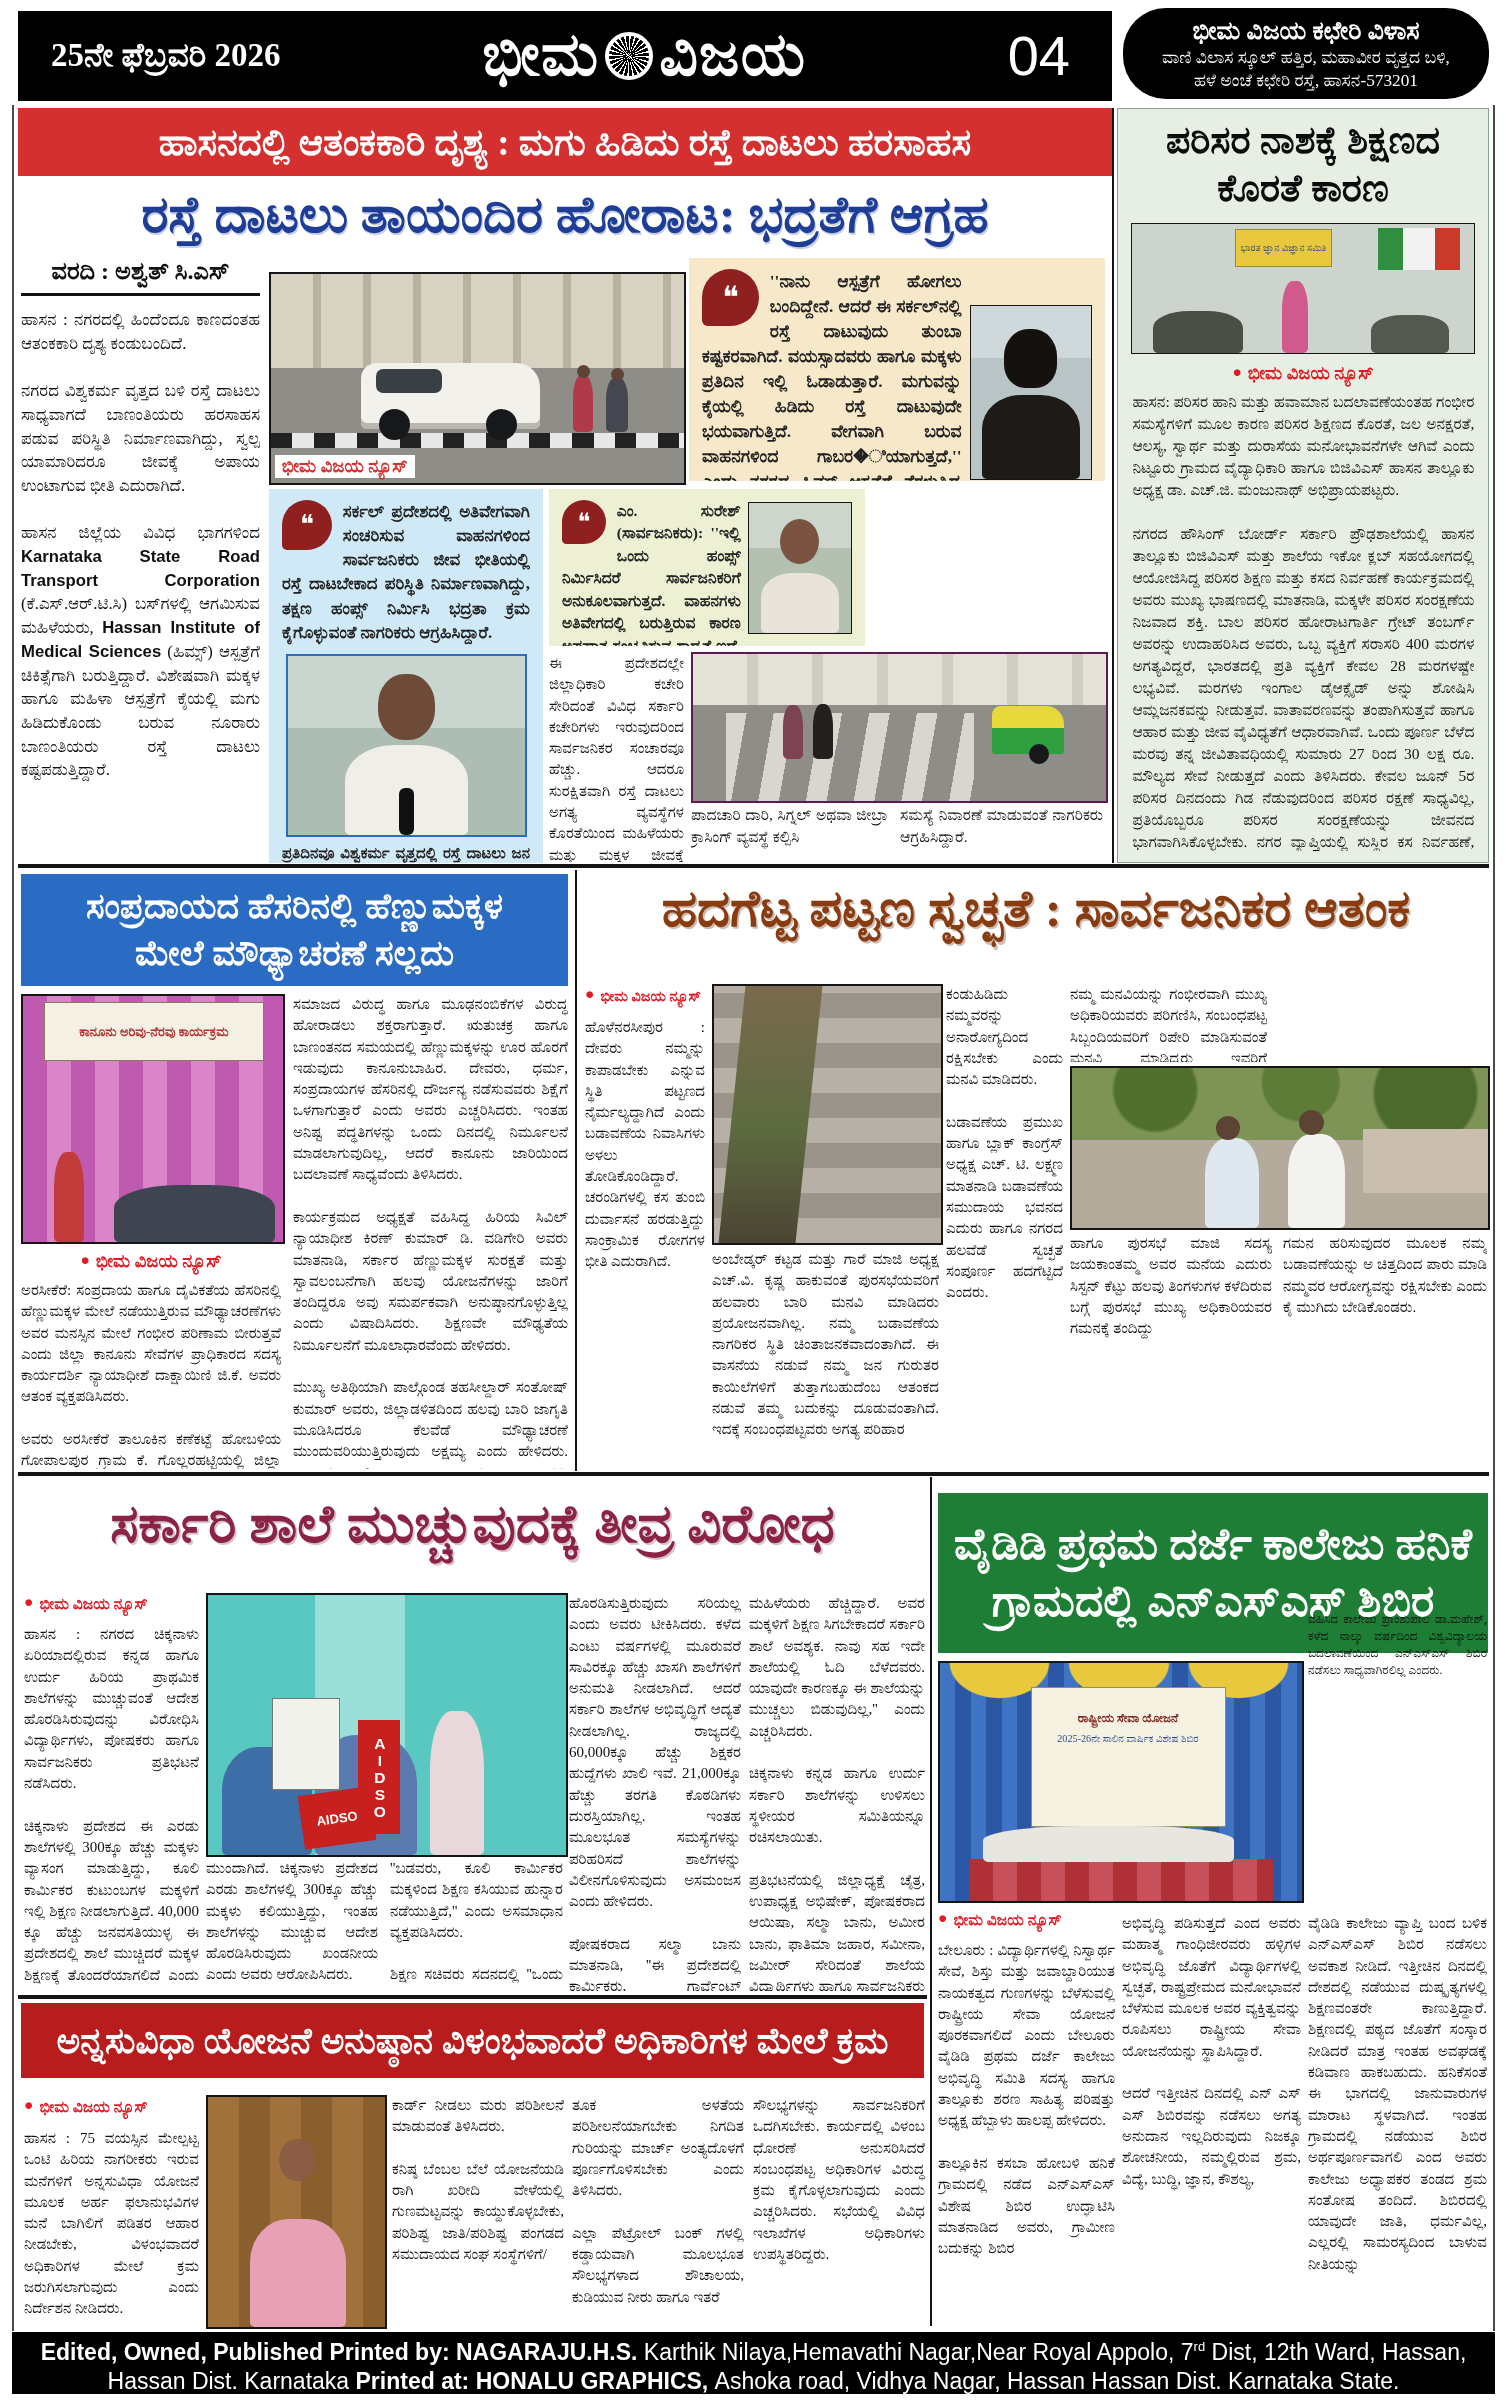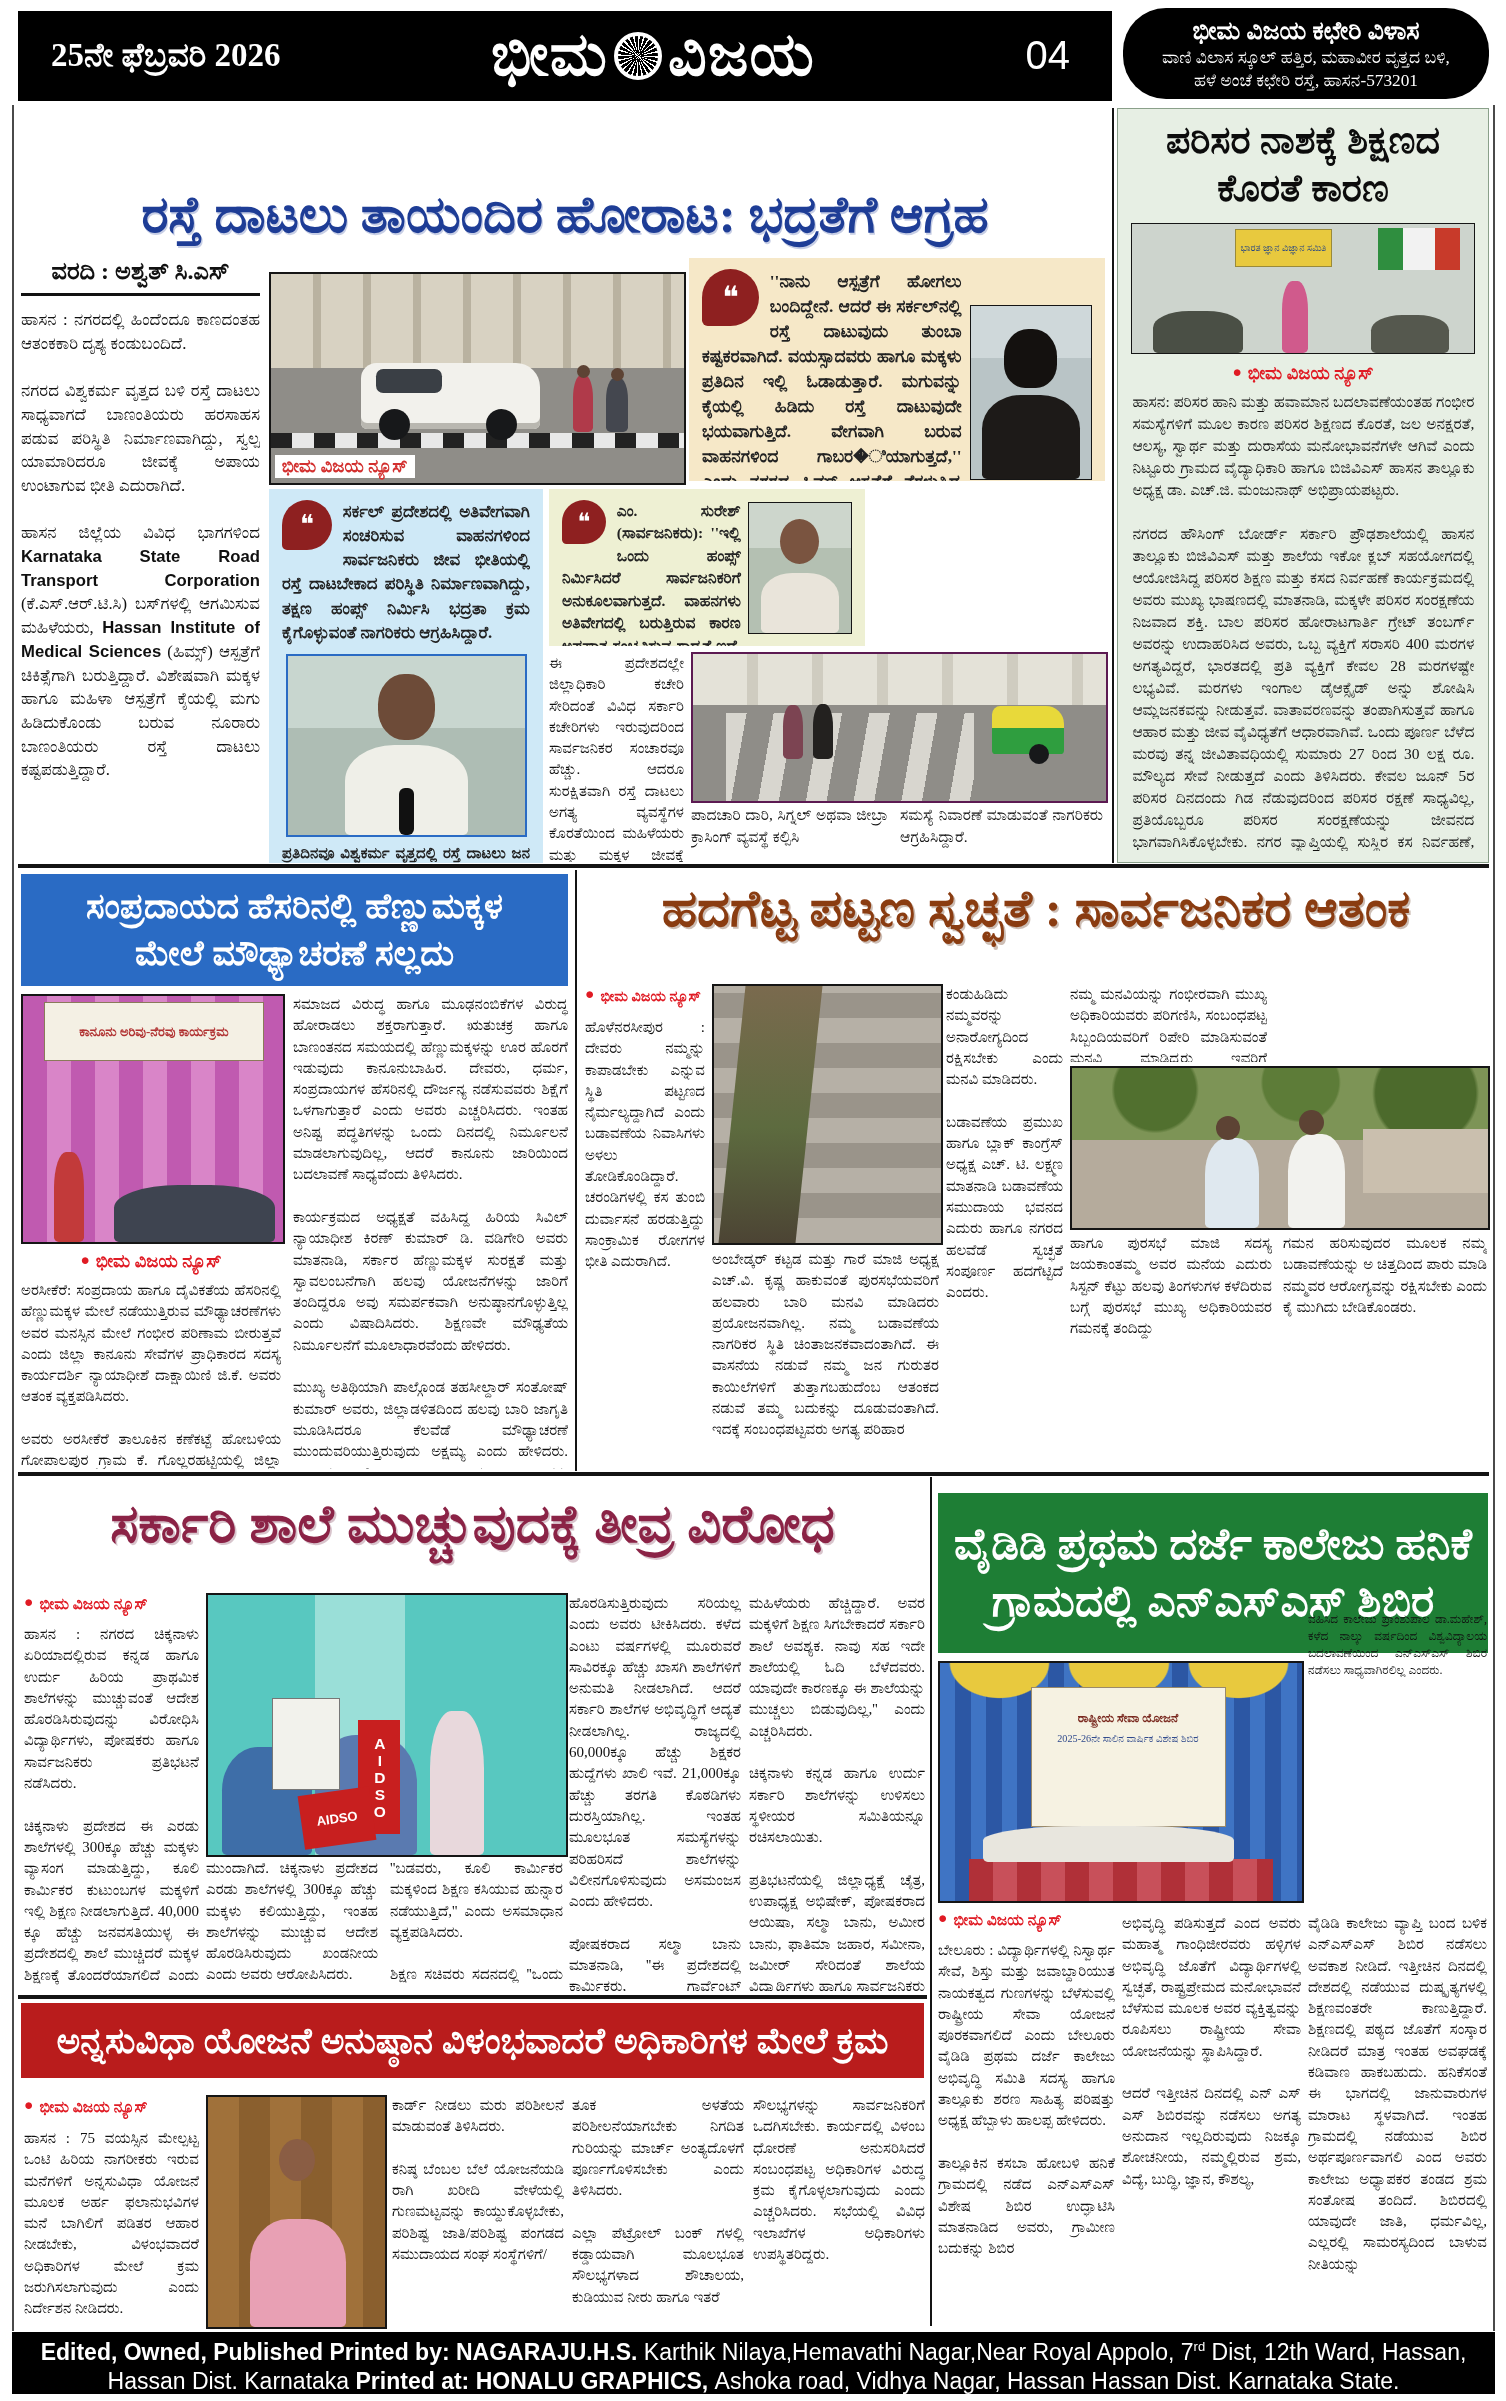--- a/index.html
+++ b/index.html
@@ -8,21 +8,21 @@
   .abs{position:absolute}
   .frame{position:absolute;width:1.8px;background:#4a4a4a}
   .txt{font-size:15.5px;line-height:1.42;text-align:justify;color:#101010;white-space:pre-line;overflow:hidden}
   .hdivider{position:absolute;height:3.6px;background:#141414}
   .vdivider{position:absolute;width:2.4px;background:#141414}
   
   .hdr{left:18px;top:10.8px;width:1094px;height:90px;background:#000;border-radius:0;color:#fff;display:flex;align-items:center}
   .hdr .date{font-size:33px;font-weight:bold;padding-left:33px;white-space:nowrap}
   .hdr .mast{flex:1;display:flex;align-items:center;justify-content:center;gap:6px;font-size:60px;font-weight:bold;letter-spacing:1.2px}
   .chakra{width:48px;height:48px;border-radius:50%;background:repeating-conic-gradient(#fff 0 5deg,#000 5deg 15deg);border:4.2px solid #fff;box-sizing:border-box}
-  .hdr .pnum{font-size:40px;font-weight:normal;padding-right:42px;font-family:"Liberation Sans",sans-serif}
+  .hdr .pnum{font-size:56px;font-weight:normal;padding-right:42px;font-family:"Liberation Sans",sans-serif}
   .office{left:1123px;top:8.4px;width:366px;height:91px;background:#000;border-radius:43px;color:#fff;text-align:center;display:flex;flex-direction:column;justify-content:center;gap:2.4px}
   .office .o1{font-size:25px;font-weight:bold}
   .office .o2{font-size:17.3px}
   
   .kicker{left:18px;top:108px;width:1094px;height:68px;background:#d3302f;color:#fff;font-weight:bold;font-size:37px;display:flex;align-items:center;justify-content:center;white-space:nowrap}
   .lead-head{left:18px;top:179px;width:1094px;height:72px;color:#1e3d96;font-weight:bold;font-size:51px;display:flex;align-items:center;justify-content:center;white-space:nowrap;text-shadow:1.2px 1.8px 0 rgba(30,61,150,.25)}
   .byline{font-weight:bold;color:#e01b24;font-size:18px;white-space:nowrap}
   .byline .dot{font-size:15.5px;vertical-align:1.8px;margin-right:6px}
   .lead-byline{left:21px;top:258px;width:239px;font-size:24px;font-weight:bold;color:#111;border-bottom:3px solid #111;padding-bottom:8.4px;text-align:center;white-space:nowrap;overflow:hidden}
   
@@ -82,20 +82,21 @@
       <span>ವಿಜಯ</span>
     </div>
     <div class="pnum">04</div>
   </div>
   <div class="abs office">
     <div class="o1">ಭೀಮ ವಿಜಯ ಕಛೇರಿ ವಿಳಾಸ</div>
     <div class="o2">ವಾಣಿ ವಿಲಾಸ ಸ್ಕೂಲ್ ಹತ್ತಿರ, ಮಹಾವೀರ ವೃತ್ತದ ಬಳಿ,</div>
     <div class="o2">ಹಳೆ ಅಂಚೆ ಕಛೇರಿ ರಸ್ತೆ, ಹಾಸನ-573201</div>
   </div>
 
+  <div class="abs kicker">ಹಾಸನದಲ್ಲಿ ಆತಂಕಕಾರಿ ದೃಶ್ಯ : ಮಗು ಹಿಡಿದು ರಸ್ತೆ ದಾಟಲು ಹರಸಾಹಸ</div>
   <div class="abs lead-head">ರಸ್ತೆ ದಾಟಲು ತಾಯಂದಿರ ಹೋರಾಟ: ಭದ್ರತೆಗೆ ಆಗ್ರಹ</div>
 
   <div class="abs lead-byline">ವರದಿ : ಅಶ್ವತ್ ಸಿ.ಎಸ್</div>
   <div class="abs txt" style="left:21px;top:308px;width:239px;height:551px;font-size:16.7px"><span>ಹಾಸನ : ನಗರದಲ್ಲಿ ಹಿಂದೆಂದೂ ಕಾಣದಂತಹ ಆತಂಕಕಾರಿ ದೃಶ್ಯ ಕಂಡುಬಂದಿದೆ.
 
 ನಗರದ ವಿಶ್ವಕರ್ಮ ವೃತ್ತದ ಬಳಿ ರಸ್ತೆ ದಾಟಲು ಸಾಧ್ಯವಾಗದೆ ಬಾಣಂತಿಯರು ಹರಸಾಹಸ ಪಡುವ ಪರಿಸ್ಥಿತಿ ನಿರ್ಮಾಣವಾಗಿದ್ದು, ಸ್ವಲ್ಪ ಯಾಮಾರಿದರೂ ಜೀವಕ್ಕೆ ಅಪಾಯ ಉಂಟಾಗುವ ಭೀತಿ ಎದುರಾಗಿದೆ.
 
 ಹಾಸನ ಜಿಲ್ಲೆಯ ವಿವಿಧ ಭಾಗಗಳಿಂದ </span><b style="font-family:'Liberation Sans',sans-serif">Karnataka State Road Transport Corporation</b><span> (ಕೆ.ಎಸ್.ಆರ್.ಟಿ.ಸಿ) ಬಸ್‌ಗಳಲ್ಲಿ ಆಗಮಿಸುವ ಮಹಿಳೆಯರು, </span><b style="font-family:'Liberation Sans',sans-serif">Hassan Institute of Medical Sciences</b><span> (ಹಿಮ್ಸ್) ಆಸ್ಪತ್ರೆಗೆ ಚಿಕಿತ್ಸೆಗಾಗಿ ಬರುತ್ತಿದ್ದಾರೆ. ವಿಶೇಷವಾಗಿ ಮಕ್ಕಳ ಹಾಗೂ ಮಹಿಳಾ ಆಸ್ಪತ್ರೆಗೆ ಕೈಯಲ್ಲಿ ಮಗು ಹಿಡಿದುಕೊಂಡು ಬರುವ ನೂರಾರು ಬಾಣಂತಿಯರು ರಸ್ತೆ ದಾಟಲು ಕಷ್ಟಪಡುತ್ತಿದ್ದಾರೆ.</span></div>
 
   <div class="ph" style="left:269px;top:272px;width:413px;height:209px">

